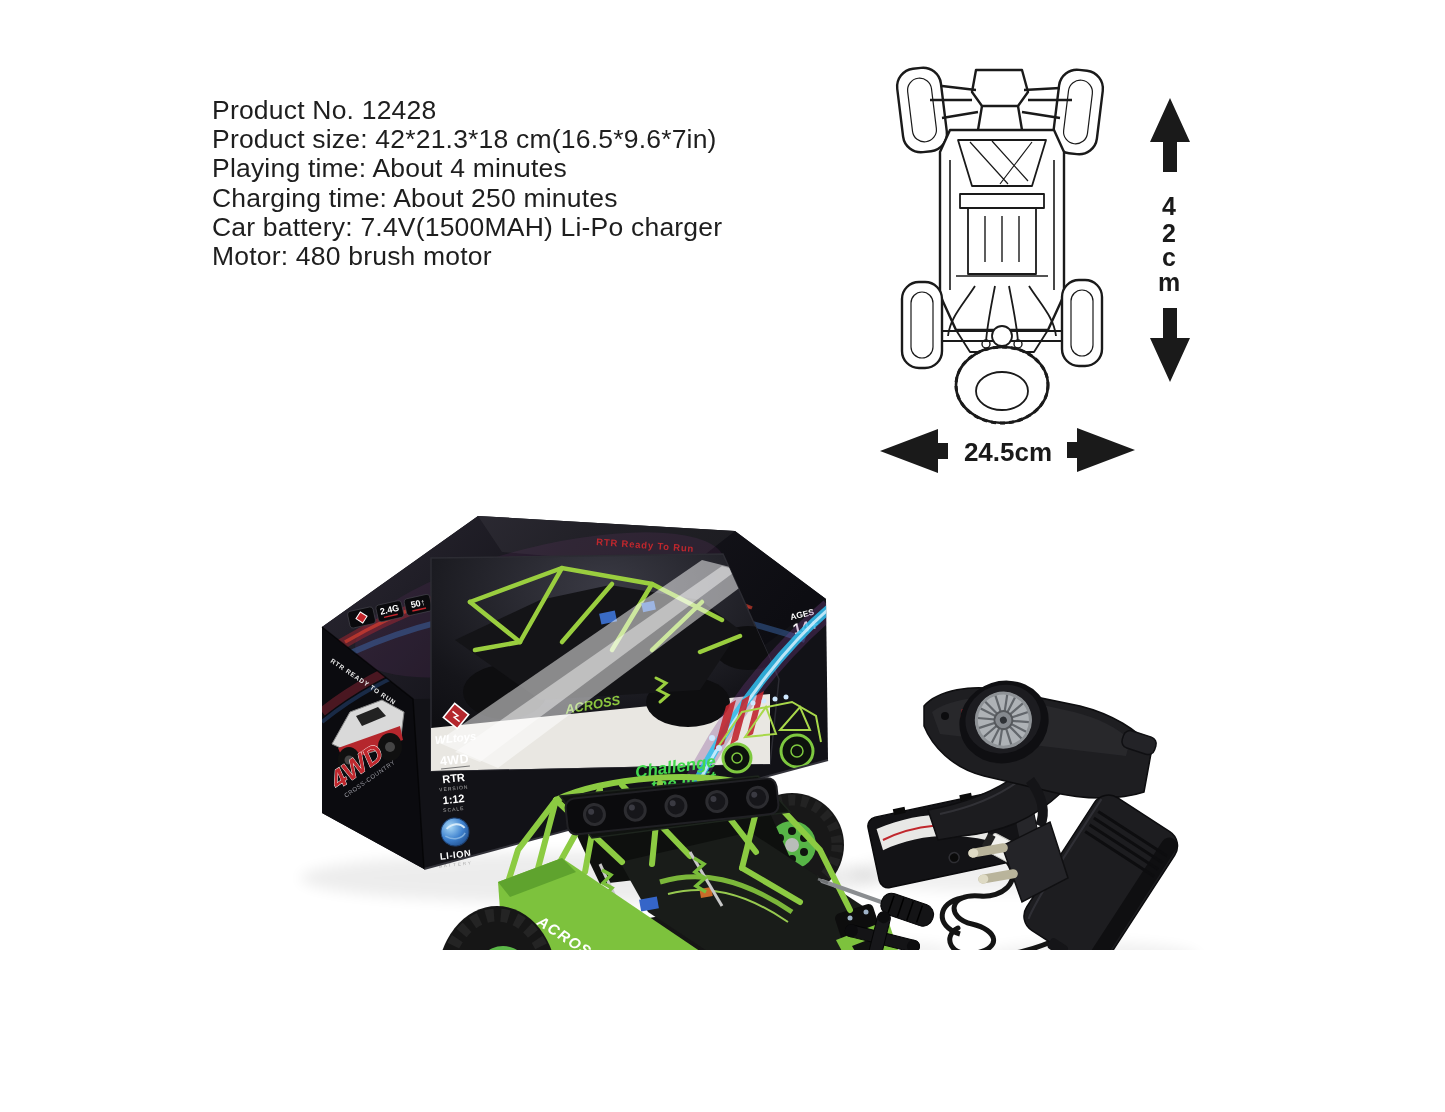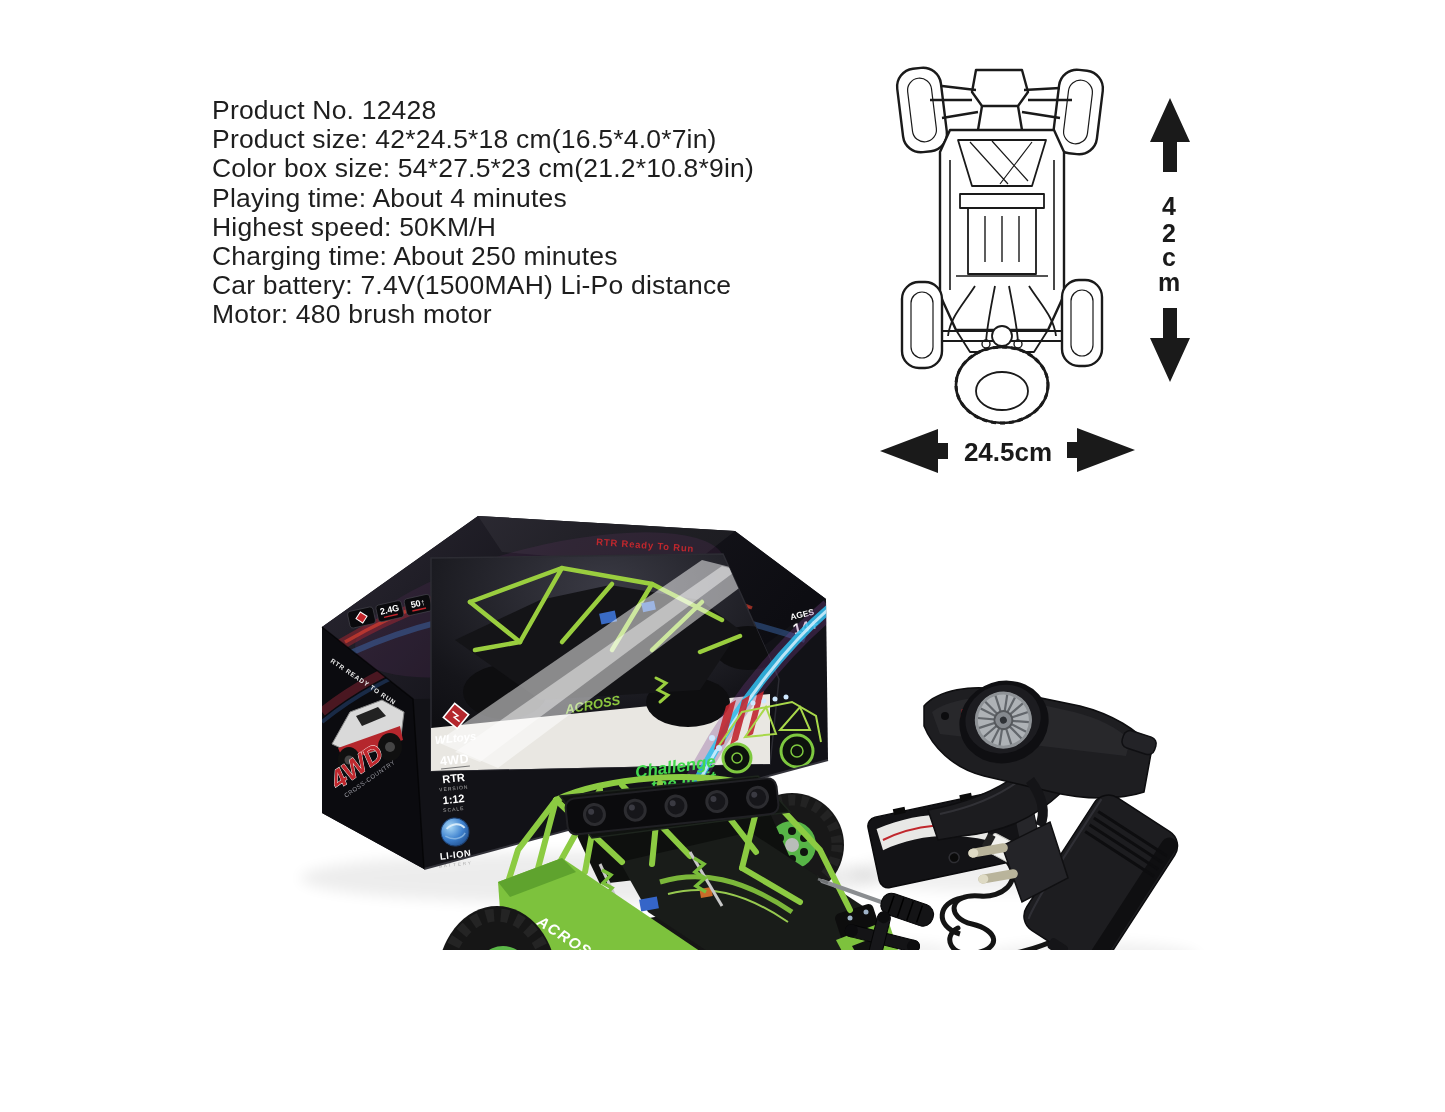--- a/index.html
+++ b/index.html
@@ -10,26 +10,24 @@
   svg.scene{position:absolute;left:0;top:0;}
   text{font-family:"Liberation Sans", sans-serif;}
 </style>
 </head>
 <body>
 
 <div class="canvas">
 
   <div class="specs">
     <div>Product No. 12428</div>
-    <div>Product size: 42*24.5*18 cm(16.5*4.0*7in)</div>
-    <div>Color box size: 54*27.5*23 cm(21.2*10.8*9in)</div>
+    <div>Product size: 42*21.3*18 cm(16.5*9.6*7in)</div>
     <div>Playing time: About 4 minutes</div>
-    <div>Highest speed: 50KM/H</div>
     <div>Charging time: About 250 minutes</div>
-    <div>Car battery: 7.4V(1500MAH) Li-Po distance</div>
+    <div>Car battery: 7.4V(1500MAH) Li-Po charger</div>
     <div>Motor: 480 brush motor</div>
   </div>
 
   <svg class="scene" width="1445" height="1112" viewBox="0 0 1445 1112">
     <defs>
       <filter id="soft" x="-50%" y="-50%" width="200%" height="200%">
           <feGaussianBlur stdDeviation="7"></feGaussianBlur>
         </filter>
       <linearGradient id="gTop" x1="0" y1="0" x2="1" y2="0.3">
         <stop offset="0" stop-color="#2b2833"></stop>

